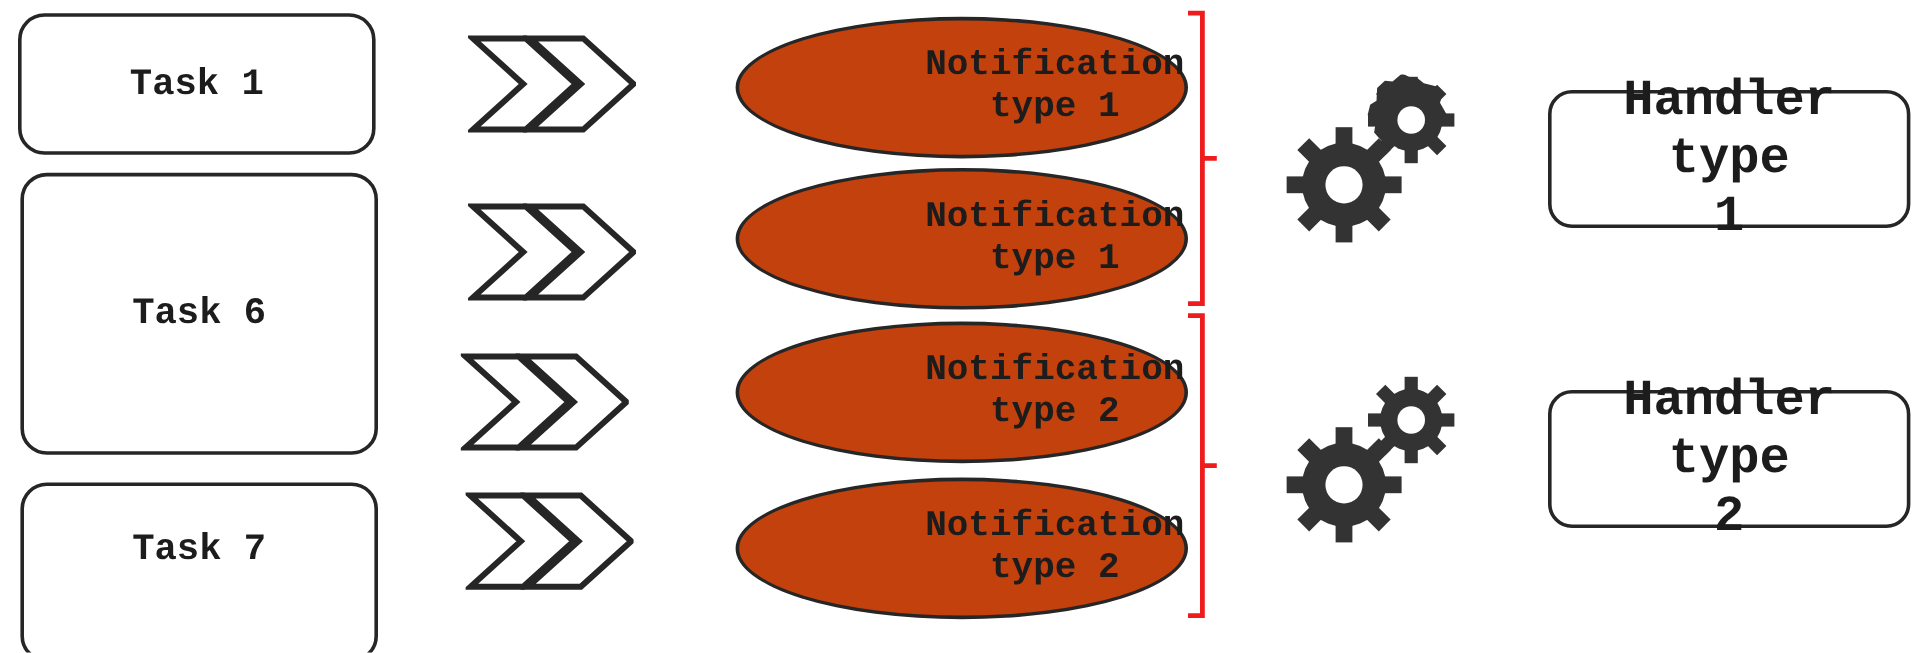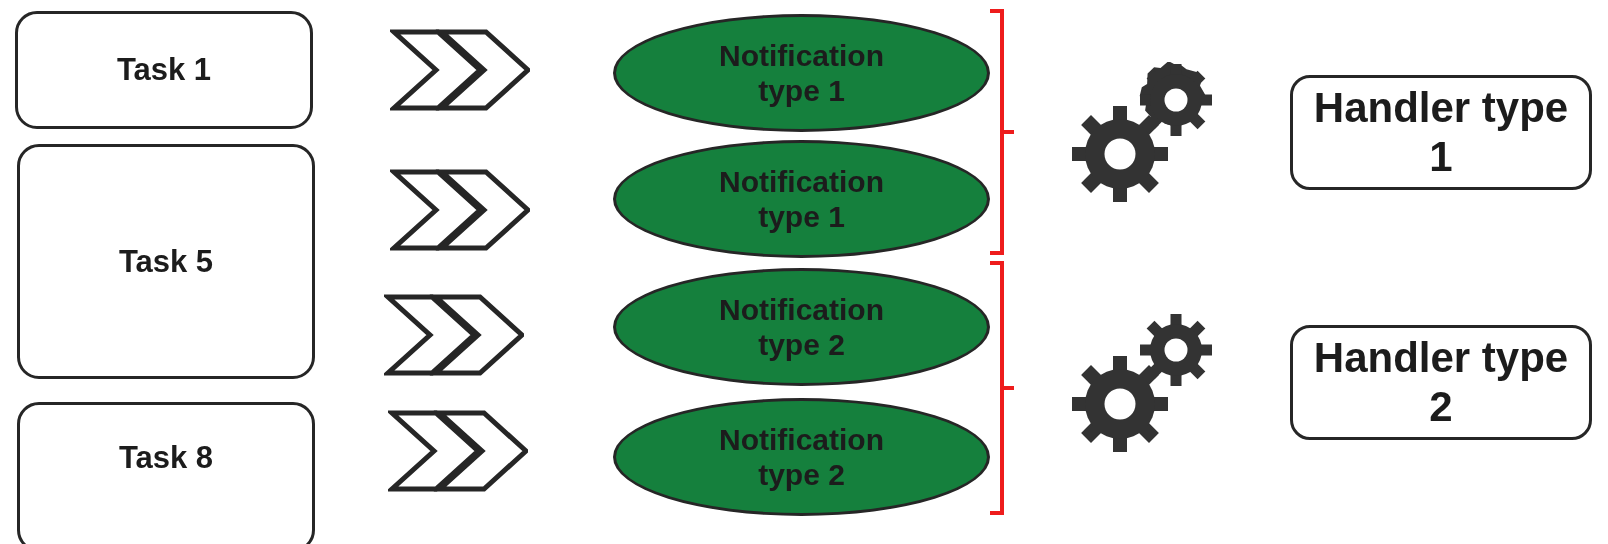--- a/index.html
+++ b/index.html
@@ -6,21 +6,21 @@
     margin: 0;
     padding: 0;
     background: #ffffff;
   }
   #canvas {
     position: relative;
     width: 1608px;
     height: 544px;
     background: #ffffff;
     overflow: hidden;
-    font-family: Liberation Sans, sans-serif;
+    font-family: Liberation Mono, monospace;
   }
   .task-box, .handler-box {
     position: absolute;
     box-sizing: border-box;
     border: 3px solid #262626;
     border-radius: 22px;
     background: #ffffff;
     display: flex;
     align-items: center;
     justify-content: center;
@@ -34,24 +34,24 @@
   .handler-box {
     font-size: 42px;
     line-height: 1.15;
     border-radius: 20px;
   }
   .ellipse-node {
     position: absolute;
     box-sizing: border-box;
     border: 3px solid #262626;
     border-radius: 50%;
-    background: #15803d;
+    background: #c2410c;
     display: flex;
     align-items: center;
-    justify-content: center;
+    justify-content: flex-end;
     text-align: center;
     color: #1c1c1c;
     font-weight: bold;
     font-size: 30px;
     line-height: 1.18;
   }
   .chevrons {
     position: absolute;
   }
   .gears {
@@ -68,25 +68,25 @@
 </head>
 <body>
 
 <div id="canvas">
 
   <div class="task-box" style="left:15px; top:11px; width:298px; height:118px;">
     <span class="node-label">Task 1</span>
   </div>
 
   <div class="task-box" style="left:17px; top:144px; width:298px; height:235px;">
-    <span class="node-label">Task 5</span>
+    <span class="node-label">Task 6</span>
   </div>
 
   <div class="task-box" style="left:17px; top:402px; width:298px; height:150px;">
-    <span class="node-label" style="margin-top:-38px;">Task 8</span>
+    <span class="node-label" style="margin-top:-38px;">Task 7</span>
   </div>
 
   <div class="chevrons" style="left:390px; top:28px;">
     <svg width="140" height="84" viewBox="0 0 140 84">
       <path d="M4 4 L48 4 L90 42 L48 80 L4 80 L46 42 Z" fill="none" stroke="#262626" stroke-width="5" stroke-linejoin="miter"></path>
       <path d="M52 4 L96 4 L138 42 L96 80 L52 80 L94 42 Z" fill="none" stroke="#262626" stroke-width="5" stroke-linejoin="miter"></path>
     </svg>
   </div>
 
   <div class="chevrons" style="left:390px; top:168px;">

